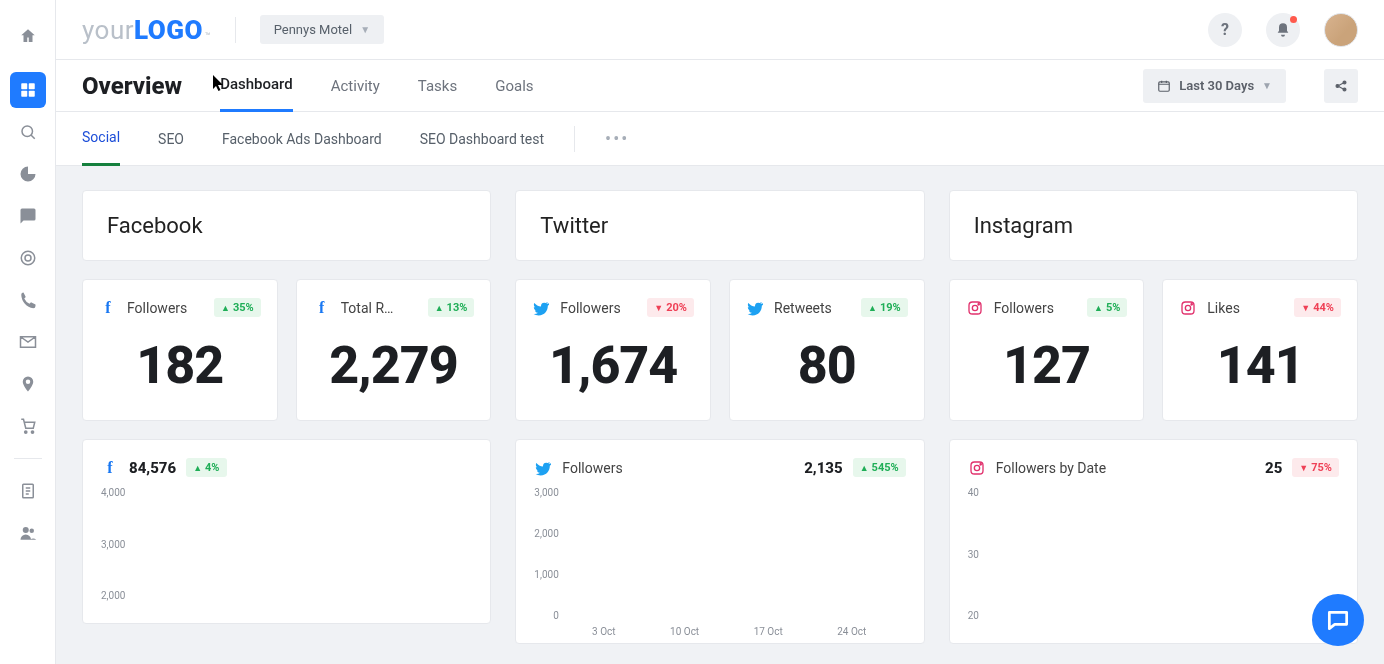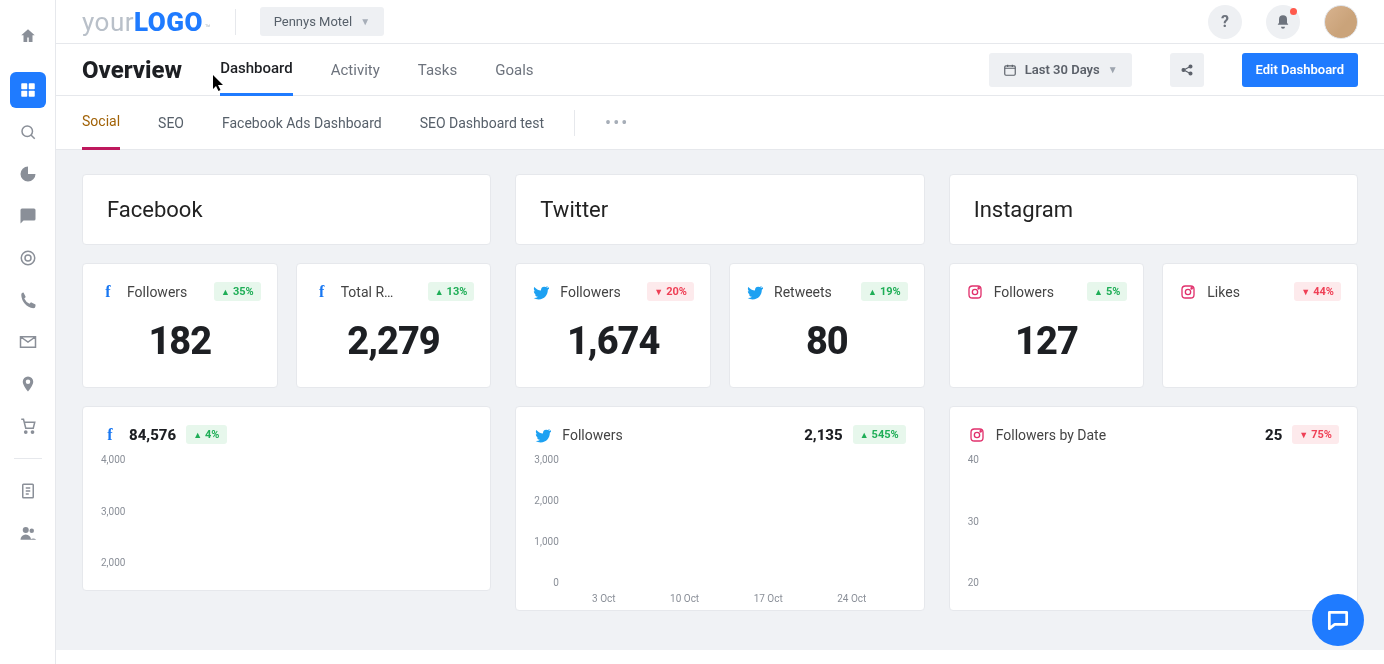--- a/index.html
+++ b/index.html
@@ -4,21 +4,21 @@
 <style>
 *{box-sizing:border-box;margin:0;padding:0;font-family:-apple-system,BlinkMacSystemFont,"Segoe UI",Roboto,Helvetica,Arial,sans-serif}
 body{background:#fff;color:#333;width:1384px;height:664px;overflow:hidden;position:relative}
 .sidebar{position:fixed;left:0;top:0;bottom:0;width:56px;background:#fff;border-right:1px solid #e6e8ec;display:flex;flex-direction:column;align-items:center;padding-top:18px;gap:6px;z-index:5}
 .sidebar .nav-ic{width:36px;height:36px;display:flex;align-items:center;justify-content:center;border-radius:6px;color:#8a8f98;cursor:pointer}
 .sidebar .nav-ic.active{background:#1f7bff;color:#fff}
 .sidebar .nav-ic svg{width:18px;height:18px}
 .sidebar .spacer-small{height:6px}
 .sidebar .divider{width:28px;height:1px;background:#e6e8ec;margin:8px 0}
 .main{margin-left:56px}
-.topbar{height:44px;border-bottom:1px solid #e6e8ec;display:flex;align-items:center;padding:9px 26px;gap:24px}
+.topbar{height:60px;border-bottom:1px solid #e6e8ec;display:flex;align-items:center;padding:9px 26px;gap:24px}
 .logo{display:flex;align-items:baseline;font-weight:400}
 .logo .l1{color:#b9c0c9;font-size:26px;letter-spacing:.5px}
 .logo .l2{color:#1f7bff;font-size:26px;font-weight:900;letter-spacing:.5px}
 .logo .tm{color:#b9c0c9;font-size:9px;margin-left:2px}
 .vdiv{width:1px;height:26px;background:#e6e8ec}
 .client-dd{background:#eef0f3;border-radius:3px;padding:7px 14px;font-size:13px;color:#57606a;display:flex;align-items:center;gap:8px;cursor:pointer}
 .client-dd .chev{font-size:10px;color:#a7aeb8;}
 .topbar .grow{flex:1}
 .circle-btn{width:34px;height:34px;border-radius:50%;background:#eef0f3;display:flex;align-items:center;justify-content:center;color:#6d737d;cursor:pointer;position:relative}
 .circle-btn svg{width:16px;height:16px}
@@ -29,37 +29,37 @@
 .tabsbar .tab{font-size:15px;color:#6d737d;height:52px;display:flex;align-items:center;cursor:pointer}
 .tabsbar .tab.active{color:#1d1f23;border-bottom:3px solid #1f7bff;font-weight:500}
 .tabsbar .grow{flex:1}
 .btn{height:34px;border-radius:3px;display:flex;align-items:center;padding:0 14px;font-size:13px;font-weight:600;cursor:pointer;gap:8px}
 .btn.grey{background:#eef0f3;color:#5b6069}
 .btn.grey .chev{font-size:10px;color:#9da4ae}
 .btn.icon-only{padding:0;width:34px;justify-content:center}
 .btn.primary{background:#1f7bff;color:#fff}
 .subtabsbar{height:54px;display:flex;align-items:center;padding:0 26px;gap:38px;background:#fff;border-bottom:1px solid #e6e8ec}
 .subtabsbar .stab{font-size:14px;color:#57606a;height:54px;display:flex;align-items:center;cursor:pointer}
-.subtabsbar .stab.active{border-bottom:3px solid #be185d;color:#a16207}
+.subtabsbar .stab.active{border-bottom:3px solid #15803d;color:#1d4ed8}
 .subtabsbar .vdiv2{width:1px;height:26px;background:#e6e8ec;margin:0 -8px}
 .subtabsbar .more{color:#a7aeb8;font-size:18px;letter-spacing:2px;cursor:pointer}
 .content{background:#f0f2f5;padding:24px 26px 0 26px;display:flex;gap:24px;min-height:500px}
 .col{flex:1;display:flex;flex-direction:column;gap:18px;min-width:0}
 .card{background:#fff;border:1px solid #e6e8ec;border-radius:4px}
 .platform-header{padding:22px 24px;font-size:22px;color:#222}
 .kpi-row{display:flex;gap:18px}
 .kpi{flex:1;padding:18px 16px 24px 16px}
 .kpi-head{display:flex;align-items:center;gap:10px;white-space:nowrap}
 .kpi-head .icon{width:18px;height:18px;display:flex;align-items:center;justify-content:center}
 .kpi-head .label{font-size:14px;color:#444;flex:1;overflow:hidden;text-overflow:ellipsis}
 .delta{font-size:11px;font-weight:700;padding:3px 7px;border-radius:3px;display:flex;align-items:center;gap:3px}
 .delta.up{background:#e7f7ec;color:#1fae57}
 .delta.down{background:#fdeaec;color:#ef4056}
 .delta .arr{font-size:9px}
-.kpi-value{font-size:38px;font-weight:800;color:#1d1f23;text-align:center;margin-top:18px;letter-spacing:-1px}
+.kpi-value{font-size:52px;font-weight:800;color:#1d1f23;text-align:center;margin-top:18px;letter-spacing:-1px}
 .chart-card{padding:18px 18px 6px 18px}
 .chart-head{display:flex;align-items:center;gap:10px;margin-bottom:10px}
 .chart-head .icon{width:18px;height:18px;display:flex;align-items:center;justify-content:center}
 .chart-head .label{font-size:14px;color:#444;flex:1}
 .chart-head .total{font-size:15px;font-weight:800;color:#1d1f23}
 .legend{display:flex;justify-content:center;gap:22px;font-size:11px;color:#555;margin-bottom:6px}
 .legend .swatch{display:inline-block;width:9px;height:9px;border-radius:50%;background:#1b2a63;margin-right:5px;vertical-align:middle}
 .chart-area{position:relative;height:130px;display:flex}
 .yaxis{display:flex;flex-direction:column;justify-content:space-between;font-size:10px;color:#8a8f98;text-align:right;padding-right:6px;padding-bottom:16px}
 .plot{flex:1;position:relative}
@@ -200,23 +200,20 @@
       <span class="chev">▼</span>
     </div>
     <div class="btn grey icon-only">
       <svg width="14" height="14" viewBox="0 0 24 24" fill="none" stroke="currentColor" stroke-width="2">
           <circle cx="6" cy="12" r="2.5" fill="currentColor"></circle>
           <circle cx="18" cy="6" r="2.5" fill="currentColor"></circle>
           <circle cx="18" cy="18" r="2.5" fill="currentColor"></circle>
           <path d="M8 11l8-4M8 13l8 4"></path>
         </svg>
     </div>
-    <div class="btn primary">
-      <span>Edit Dashboard</span>
-    </div>
   </div>
 
   <div class="subtabsbar">
     <div class="stab active">Social</div>
     <div class="stab">SEO</div>
     <div class="stab">Facebook Ads Dashboard</div>
     <div class="stab">SEO Dashboard test</div>
     <div class="vdiv2"></div>
     <div class="more">•••</div>
   </div>
@@ -579,20 +576,21 @@
                   <circle cx="12" cy="12" r="4"></circle>
                   <circle cx="17.5" cy="6.5" r="1" fill="currentColor"></circle>
                 </svg>
               </span>
             <span class="label">Likes</span>
             <span class="delta down">
                 <span class="arr">▼</span>
                 <span>44%</span>
               </span>
           </div>
+          <div class="kpi-value">141</div>
         </div>
       </div>
       <div class="card chart-card">
         <div class="chart-head">
           <span class="icon ig-icon">
               <svg width="16" height="16" viewBox="0 0 24 24" fill="none" stroke="currentColor" stroke-width="2">
                 <rect x="3" y="3" width="18" height="18" rx="5"></rect>
                 <circle cx="12" cy="12" r="4"></circle>
                 <circle cx="17.5" cy="6.5" r="1" fill="currentColor"></circle>
               </svg>

